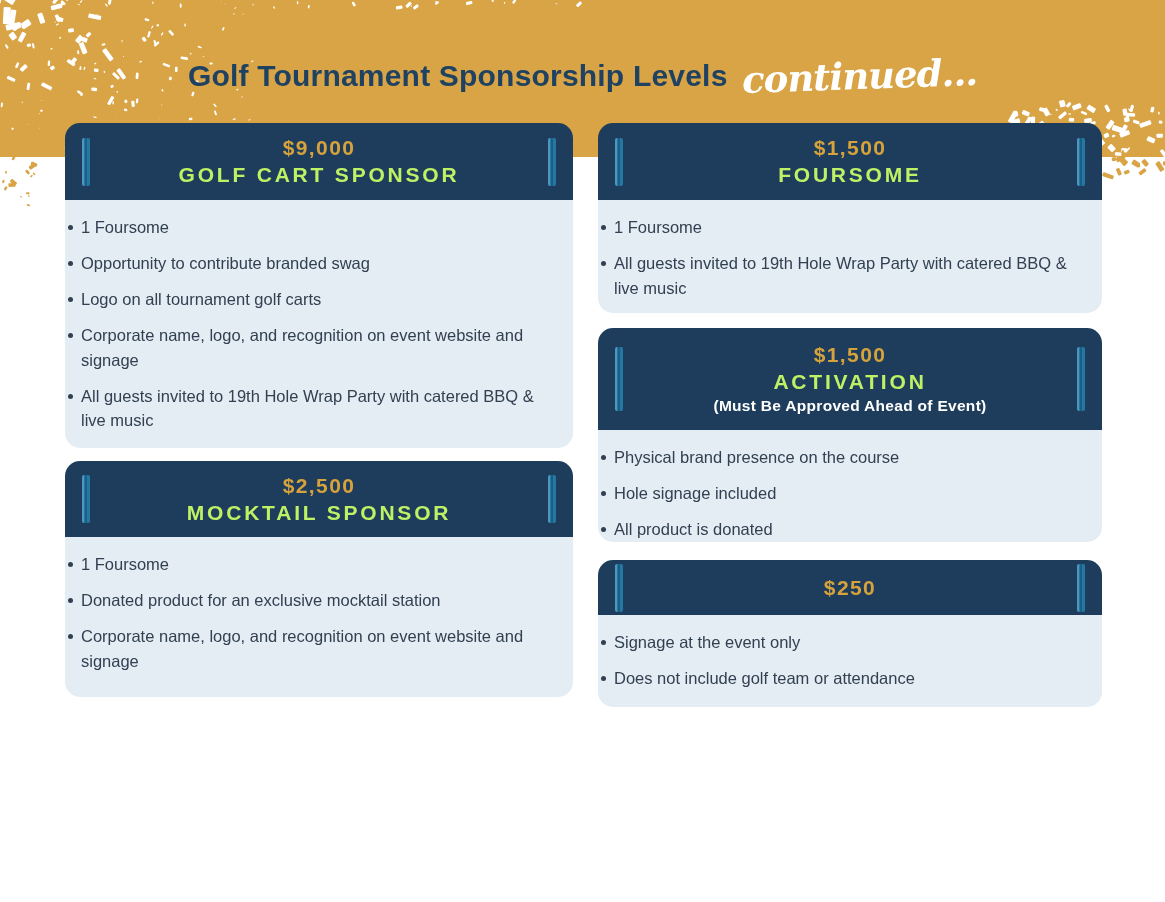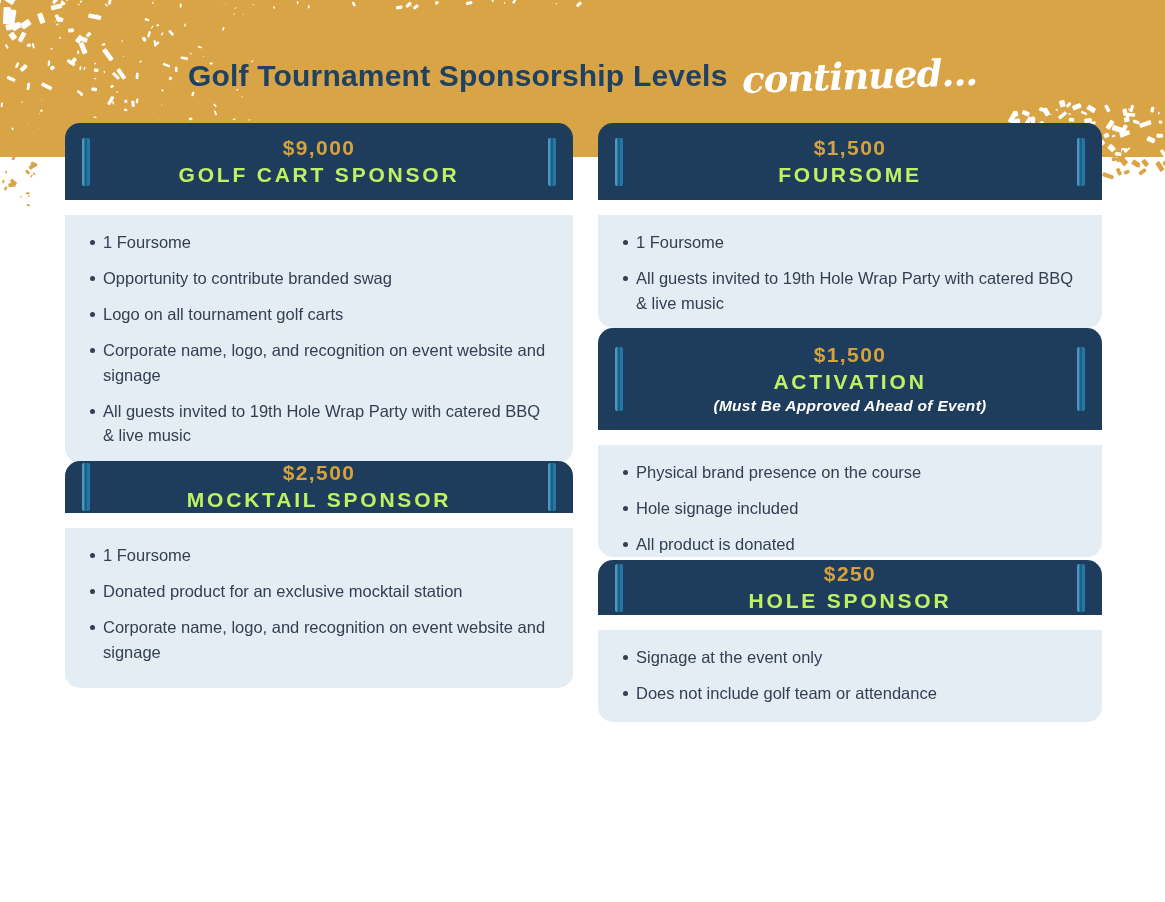--- a/index.html
+++ b/index.html
@@ -42,21 +42,21 @@
   .card-d { left:598px; top:328px; width:504px; }
   .card-e { left:598px; top:560px; width:504px; }
 
   .card-header {
     position:relative; background:var(--navy, #1E3D5C);
     border-radius:15px 15px 0 0;
     display:flex; flex-direction:column; justify-content:center; align-items:center;
     text-align:center; box-sizing:border-box;
   }
   .card-a .card-header, .card-c .card-header { height:77px; }
-  .card-b .card-header { height:52px;justify-content:flex-end; }
+  .card-b .card-header { height:76px; }
   .card-d .card-header { height:102px; }
   .card-e .card-header { height:55px; }
 
   .accent-bar {
     position:absolute; top:50%; transform:translateY(-50%);
     width:8px; border-radius:2px;
     background:linear-gradient(90deg, #4E96BC 0 2px, #2578A3 2px 3px,
                #1C5F85 3px 5px, #2578A3 5px 8px);
   }
   .card-header .accent-bar { height:48px; }
@@ -67,29 +67,28 @@
   .price {
     color:var(--gold-text, #D5A23C); font-size:21px; font-weight:bold;
     letter-spacing:1.4px; line-height:26px;
   }
   .ctitle {
     color:#bef264; font-size:21px; font-weight:bold;
     letter-spacing:2.8px; line-height:27px;
   }
   .csub {
     color:#ffffff; font-size:15.5px; font-weight:bold;
-    letter-spacing:0.3px; line-height:21px;font-style:italic;
+    letter-spacing:0.3px; line-height:21px;
   }
 
   .card-body {
     background:var(--body-bg, #E4EDF3);
     border-radius:0 0 15px 15px;
     box-sizing:border-box; overflow:hidden;
-    padding:15px 25px 4px 25px;
-    margin-top:15px;
+    padding:15px 25px 4px 3px;
   }
   .card-a .card-body { height:248px; }
   .card-b .card-body { height:160px; }
   .card-c .card-body { height:113px; }
   .card-d .card-body { height:112px; }
   .card-e .card-body { height:92px; }
 
   ul.bullets { list-style:none; margin:0; padding:0; }
   ul.bullets li { display:flex; margin:0 0 11.5px 0; }
   .dot {
@@ -485,21 +484,20 @@
           </li>
       </ul>
     </div>
   </div>
 
   <div class="card card-e">
     <div class="card-header">
       <span class="accent-bar accent-left"></span>
       <span class="accent-bar accent-right"></span>
       <div class="price">$250</div>
-      <div class="ctitle">HOLE SPONSOR</div>
     </div>
     <div class="card-body">
       <ul class="bullets">
         <li>
             <span class="dot"></span>
             <span class="btext">Signage at the event only</span>
           </li>
         <li>
             <span class="dot"></span>
             <span class="btext">Does not include golf team or attendance</span>

